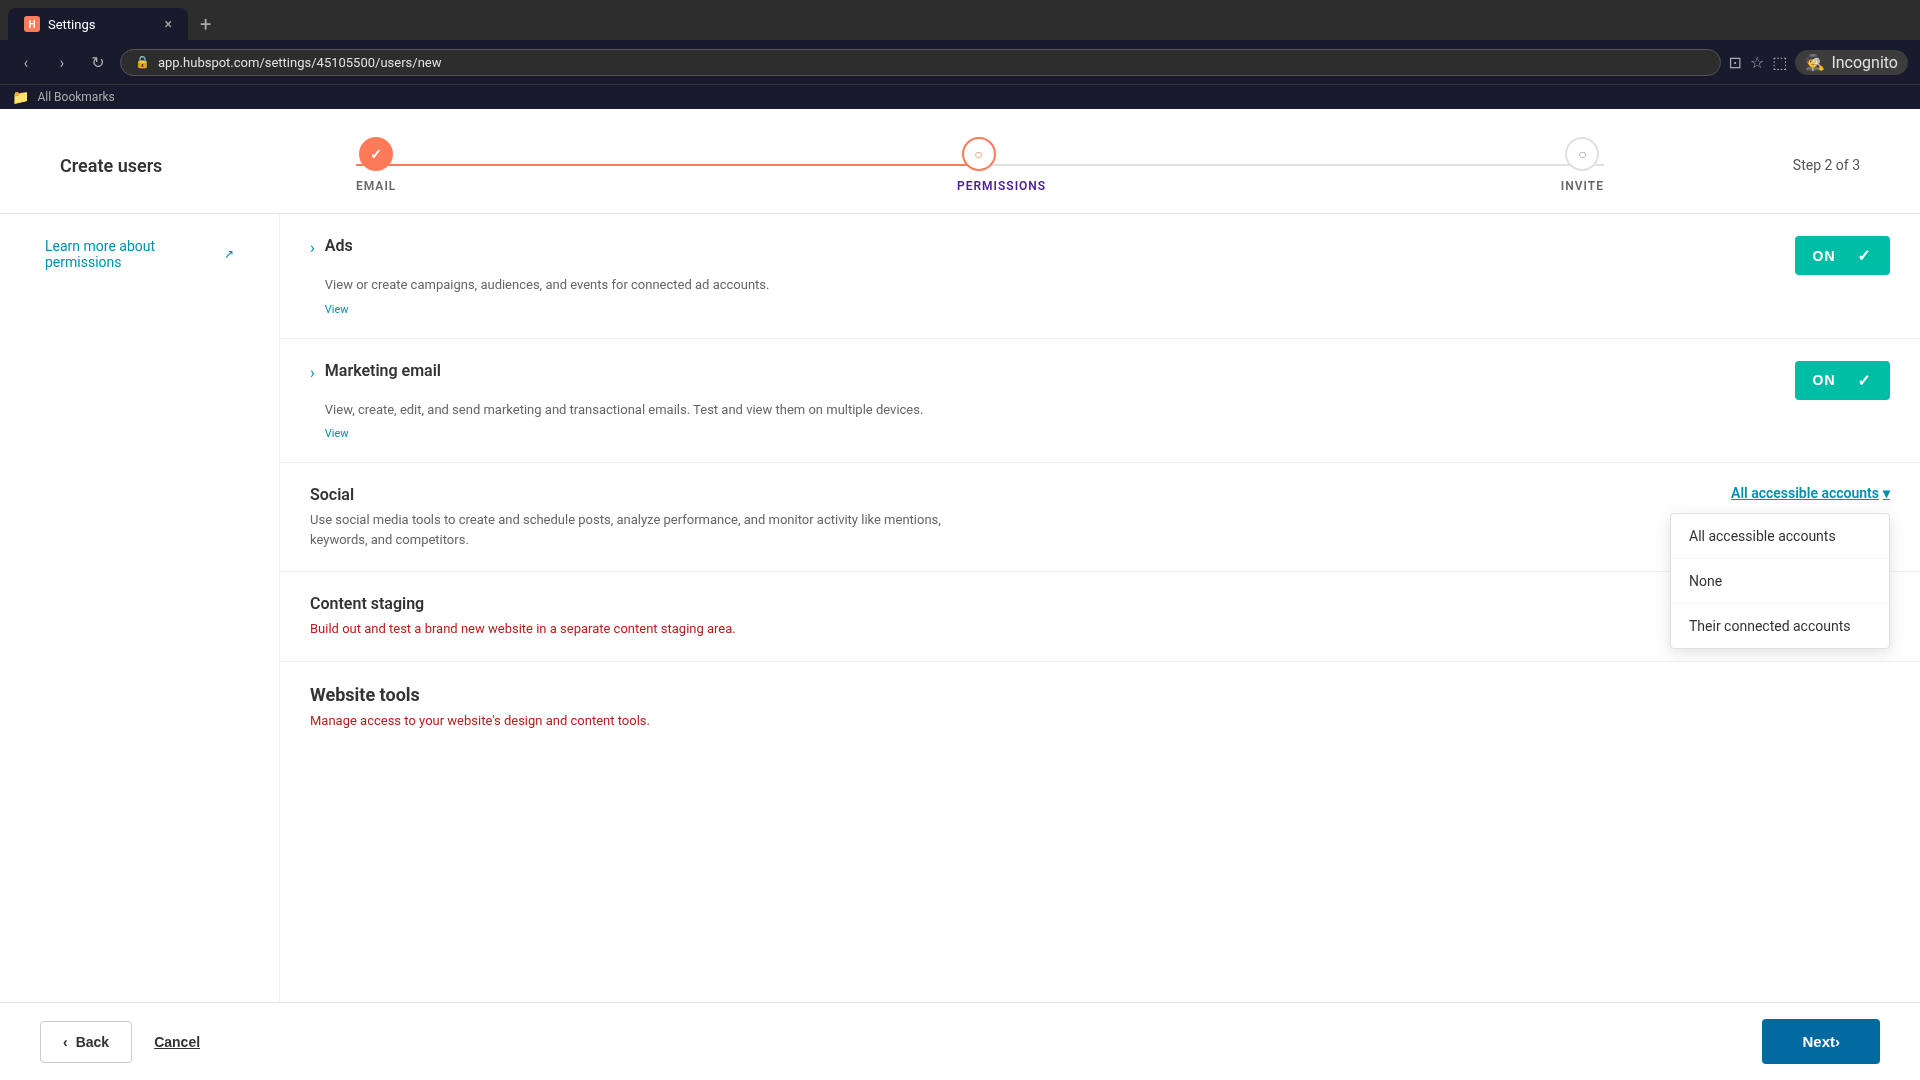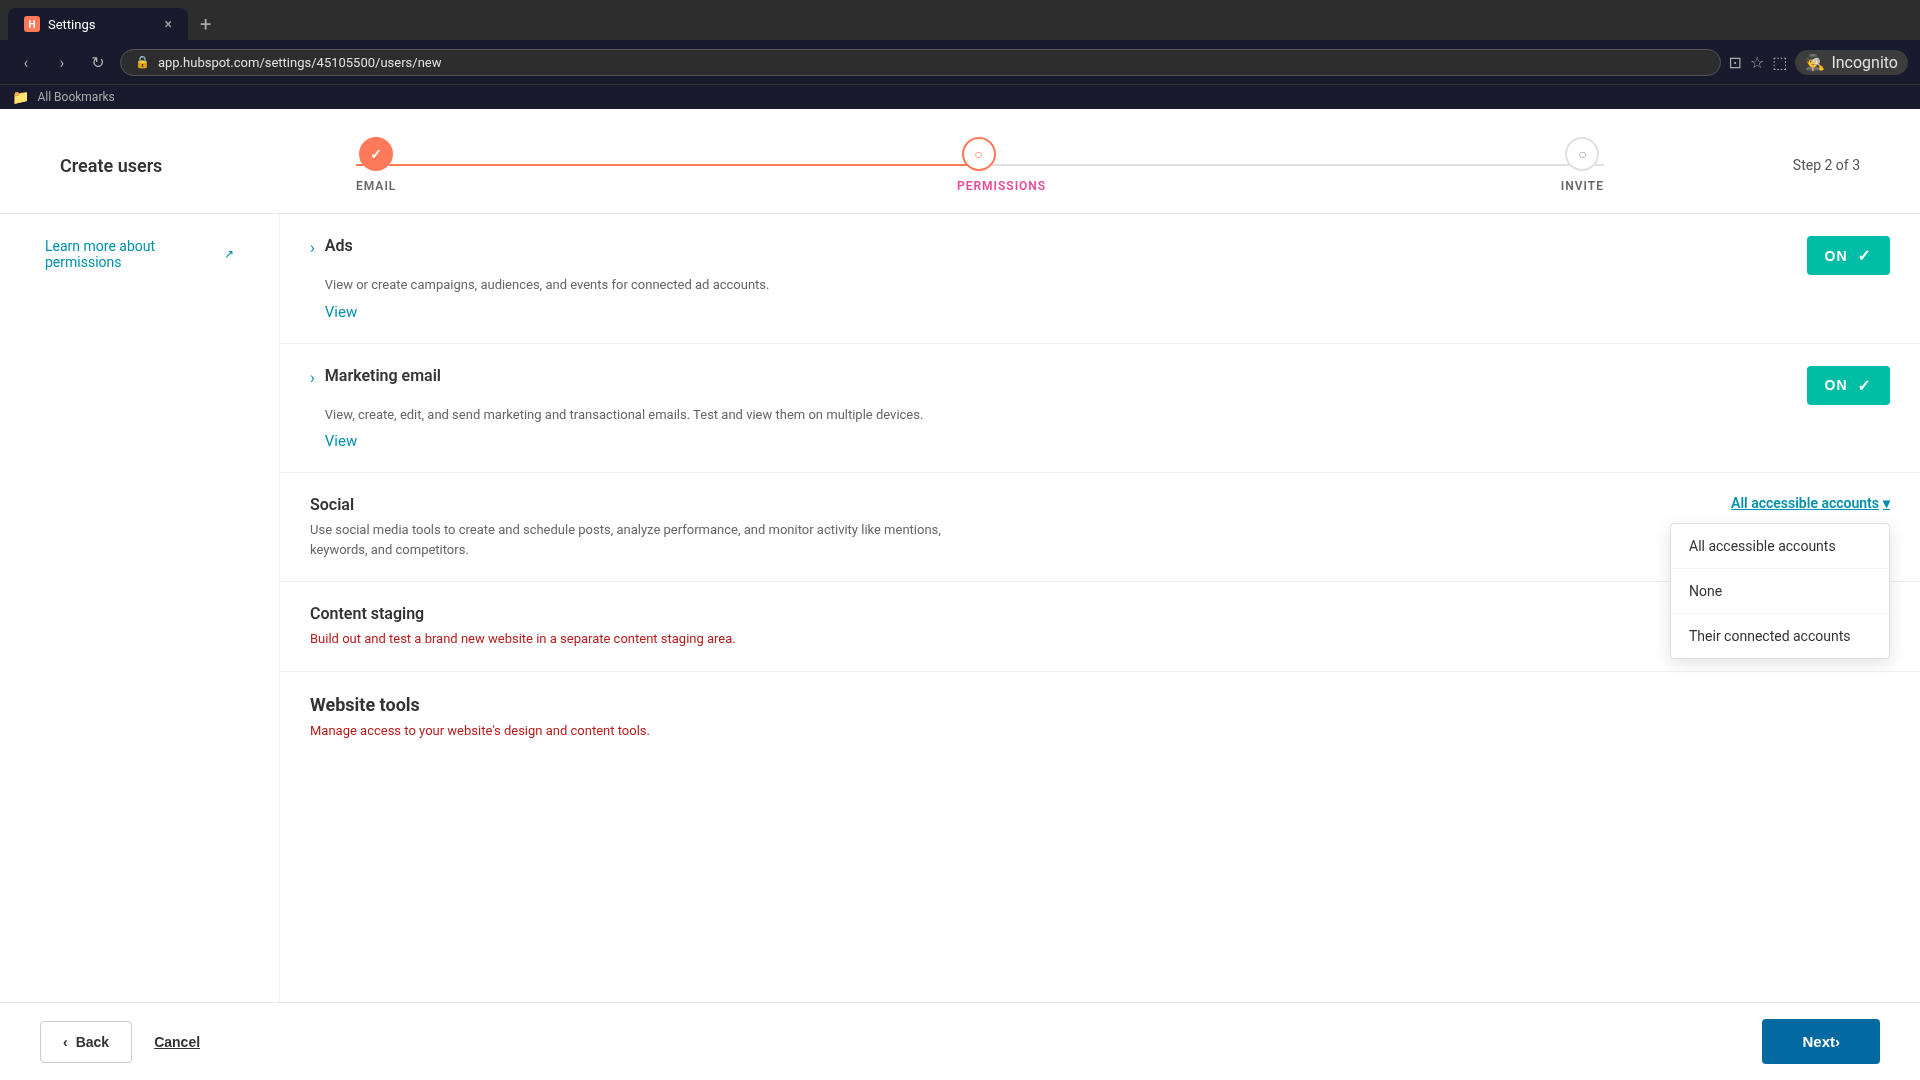--- a/index.html
+++ b/index.html
@@ -212,21 +212,21 @@
       background: #fff;
       color: #ff7a59;
     }
     .step-label {
       font-size: 12px;
       font-weight: 600;
       letter-spacing: 1px;
       color: #666;
       text-transform: uppercase;
     }
-    .step-label.active { color: #ec4899; margin-left: 46px; }
+    .step-label.active { color: #4c1d95; margin-left: 46px; }
     .wizard-step-count {
       font-size: 14px;
       color: #555;
       min-width: 100px;
       text-align: right;
     }
 
     
     .content-area {
       flex: 1;
@@ -280,41 +280,41 @@
       color: #333;
     }
     .permission-desc {
       font-size: 13px;
       color: #666;
       margin-top: 20px;
       line-height: 1.5;
     }
     .permission-sub-link {
       color: #0091ae;
-      font-size: 15px;
+      font-size: 11px;
       cursor: pointer;
       margin-top: 8px;
       display: block;
     }
     .permission-toggle-area {
       margin-left: auto;
       flex-shrink: 0;
     }
     .on-toggle {
       background: #00bda5;
       color: white;
       border: none;
       border-radius: 4px;
       padding: 10px 18px;
       font-size: 14px;
       font-weight: 700;
       cursor: pointer;
       display: flex;
       align-items: center;
-      gap: 10px;
+      gap: 22px;
       letter-spacing: 1px;
     }
     .on-toggle .check-icon {
       font-size: 16px;
       font-weight: bold;
     }
 
     
     .social-section {
       border-bottom: 1px solid #f0f0f0;

